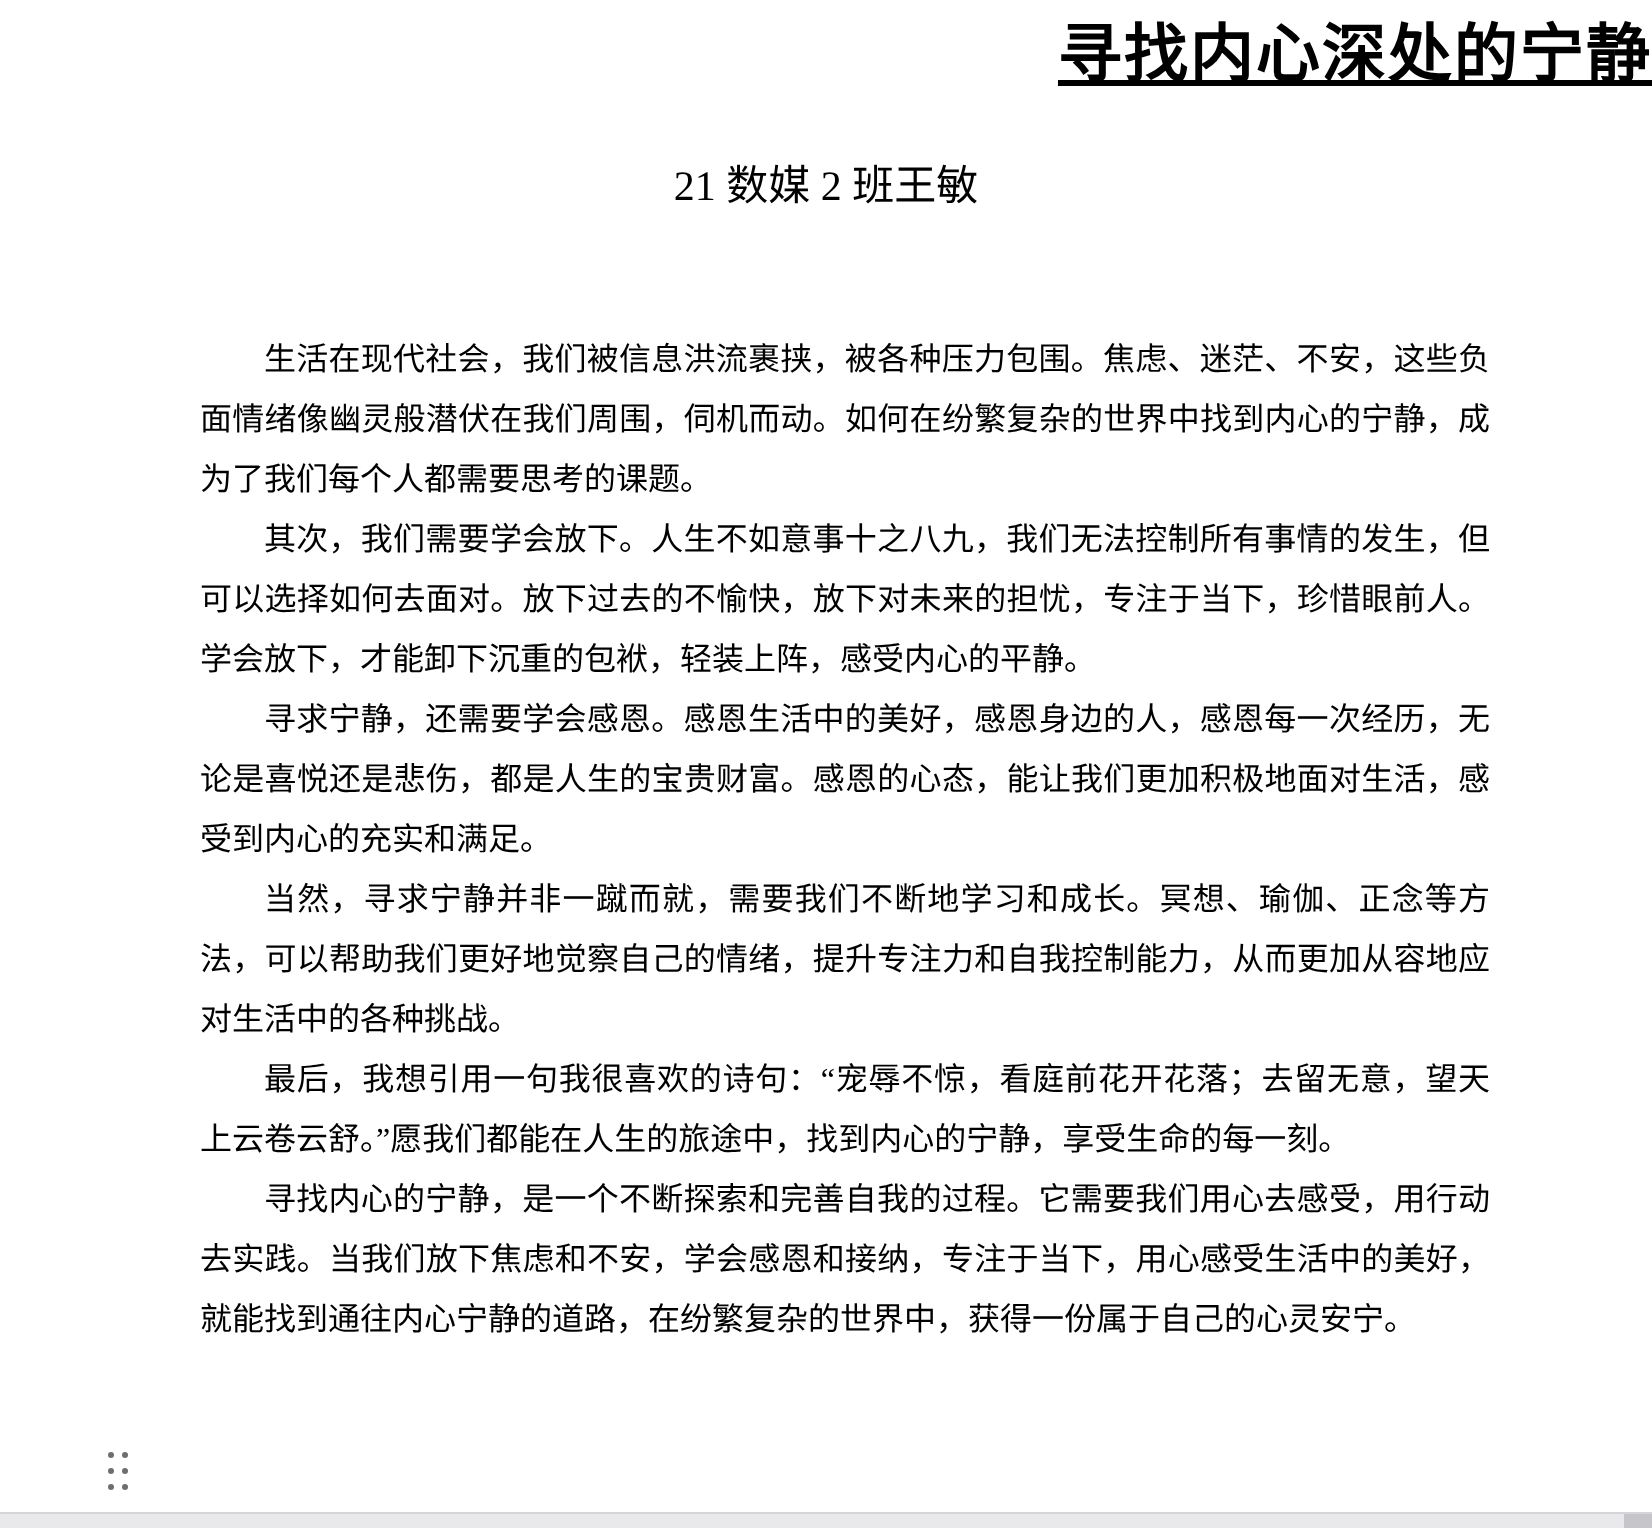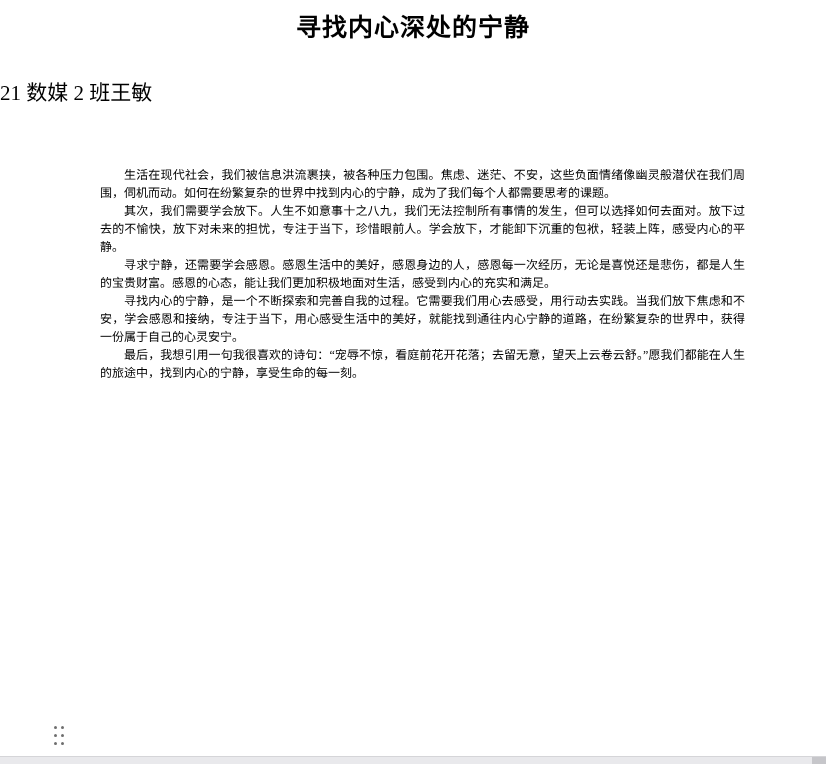--- a/index.html
+++ b/index.html
@@ -7,35 +7,36 @@
     width:826px;height:764px;
     background:#ffffff;
     position:relative;
     overflow:hidden;
     font-family:"Liberation Serif","DejaVu Serif",serif;
     color:#000000;
   }
   .doc-title{
     position:absolute;top:12px;left:0;right:0;
     margin:0;
-    text-align:center;
+    text-align:right;
     font-family:"Liberation Sans","DejaVu Sans",sans-serif;
     font-weight:bold;
-    font-size:25px;line-height:30px;
+    font-size:32px;line-height:30px;
     letter-spacing:1px;
+    text-decoration:underline;
   }
   .doc-byline{
     position:absolute;top:79px;left:0;right:0;
-    text-align:left;
+    text-align:center;
     font-size:21px;line-height:28px;
     font-weight:400;
   }
   .doc-body{
     position:absolute;top:166px;left:100px;width:645px;
-    font-size:12px;line-height:18px;
+    font-size:16px;line-height:30px;
     text-align:justify;
   }
   .doc-body p{
     margin:0;
     text-indent:2em;
   }
   .drag-handle{
     position:absolute;left:54px;top:726px;
     display:grid;
     grid-template-columns:3px 3px;
@@ -61,22 +62,23 @@
 <body>
 
 <h1 class="doc-title">寻找内心深处的宁静</h1>
 
 <div class="doc-byline">21 数媒 2 班王敏</div>
 
 <div class="doc-body">
   <p>生活在现代社会，我们被信息洪流裹挟，被各种压力包围。焦虑、迷茫、不安，这些负面情绪像幽灵般潜伏在我们周围，伺机而动。如何在纷繁复杂的世界中找到内心的宁静，成为了我们每个人都需要思考的课题。</p>
   <p>其次，我们需要学会放下。人生不如意事十之八九，我们无法控制所有事情的发生，但可以选择如何去面对。放下过去的不愉快，放下对未来的担忧，专注于当下，珍惜眼前人。学会放下，才能卸下沉重的包袱，轻装上阵，感受内心的平静。</p>
   <p>寻求宁静，还需要学会感恩。感恩生活中的美好，感恩身边的人，感恩每一次经历，无论是喜悦还是悲伤，都是人生的宝贵财富。感恩的心态，能让我们更加积极地面对生活，感受到内心的充实和满足。</p>
+  <p>当然，寻求宁静并非一蹴而就，需要我们不断地学习和成长。冥想、瑜伽、正念等方法，可以帮助我们更好地觉察自己的情绪，提升专注力和自我控制能力，从而更加从容地应对生活中的各种挑战。</p>
+  <p>最后，我想引用一句我很喜欢的诗句：“宠辱不惊，看庭前花开花落；去留无意，望天上云卷云舒。”愿我们都能在人生的旅途中，找到内心的宁静，享受生命的每一刻。</p>
   <p>寻找内心的宁静，是一个不断探索和完善自我的过程。它需要我们用心去感受，用行动去实践。当我们放下焦虑和不安，学会感恩和接纳，专注于当下，用心感受生活中的美好，就能找到通往内心宁静的道路，在纷繁复杂的世界中，获得一份属于自己的心灵安宁。</p>
-  <p>最后，我想引用一句我很喜欢的诗句：“宠辱不惊，看庭前花开花落；去留无意，望天上云卷云舒。”愿我们都能在人生的旅途中，找到内心的宁静，享受生命的每一刻。</p>
 </div>
 
 <div class="drag-handle">
   <span class="dot"></span>
   <span class="dot"></span>
   <span class="dot"></span>
   <span class="dot"></span>
   <span class="dot"></span>
   <span class="dot"></span>
 </div>

